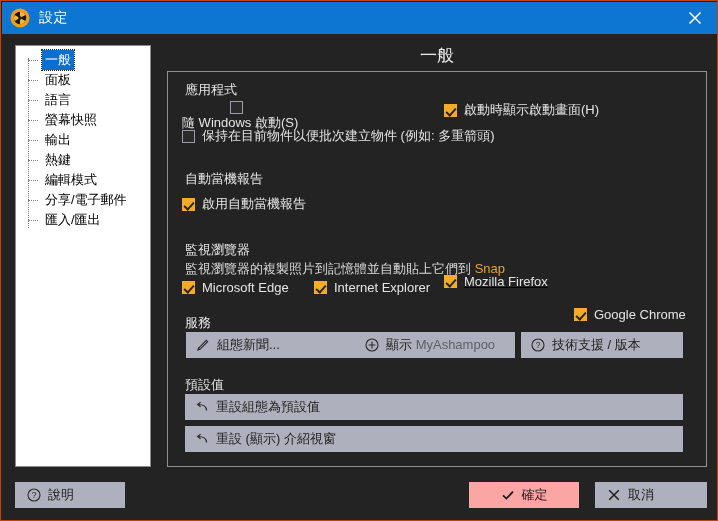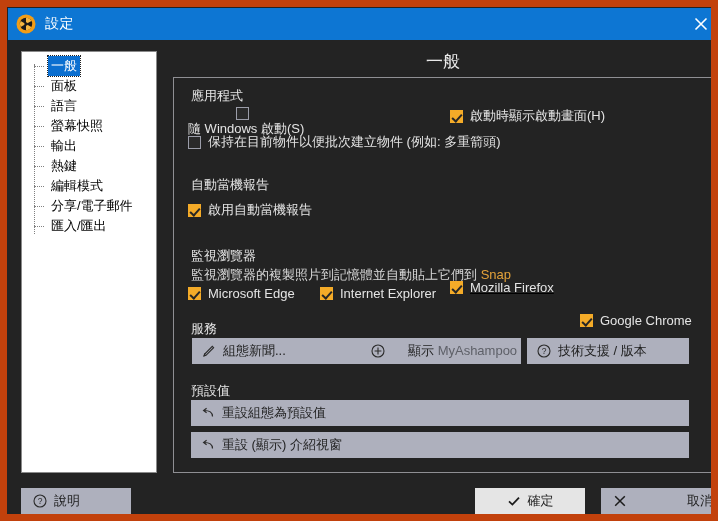--- a/index.html
+++ b/index.html
@@ -10,21 +10,21 @@
   body {
     font-family: "Liberation Sans", "DejaVu Sans", sans-serif;
     -webkit-font-smoothing: none;
   }
   #app {
     position: relative;
     width: 718px;
     height: 521px;
     background: #232323;
     box-sizing: border-box;
-    border: 7px solid #c2410c;
+    border: 1px solid #c2410c;
     overflow: hidden;
   }
 
   
   .titlebar {
     position: absolute;
     left: 1px; top: 1px;
     width: 716px; height: 32px;
     background: #0d76d3;
     display: flex;
@@ -194,21 +194,21 @@
     color: #1c1c1c;
     font-size: 13px;
     display: flex;
     align-items: center;
     justify-content: flex-start;
     padding-left: 12px;
     box-sizing: border-box;
     white-space: nowrap;
   }
   .bottombtn.primary {
-    background: #e5e5e5;
+    background: #fca5a5;
     justify-content: center;
     padding-left: 0;
   }
   .bottombtn .bicon {
     margin-right: 7px;
     display: flex;
     align-items: center;
   }
   
 </style>
@@ -333,21 +333,21 @@
   <div class="flatbtn" style="left:185px; top:331px; width:188px; height:26px;">
     <span class="bicon">
       <svg width="14" height="14" viewBox="0 0 14 14">
           <path d="M2 12 L4 11.3 L11.6 3.7 L10.3 2.4 L2.7 10 Z" fill="none" stroke="#2b2b2b" stroke-width="1.1"></path>
           <path d="M2 12 L3.1 9.2" stroke="#2b2b2b" stroke-width="1.1" fill="none"></path>
         </svg>
     </span>
     <span class="btxt">組態新聞...</span>
   </div>
 
-  <div class="flatbtn" style="left:354px; top:331px; width:160px; height:26px;gap:16px;">
+  <div class="flatbtn" style="left:354px; top:331px; width:160px; height:26px;">
     <span class="bicon">
       <svg width="14" height="14" viewBox="0 0 14 14">
           <circle cx="7" cy="7" r="6" fill="none" stroke="#2b2b2b" stroke-width="1.1"></circle>
           <path d="M7 3.6 V10.4 M3.6 7 H10.4" stroke="#2b2b2b" stroke-width="1.1"></path>
         </svg>
     </span>
     <span class="btxt"><span>顯示 </span><span class="gray">MyAshampoo</span></span>
   </div>
 
   <div class="flatbtn" style="left:520px; top:331px; width:162px; height:26px;">
@@ -394,21 +394,21 @@
 
   <div class="bottombtn primary" style="left:468px; top:481px; width:110px;">
     <span class="bicon">
       <svg width="14" height="14" viewBox="0 0 14 14">
           <path d="M2 7.4 L5.4 10.6 L12 3.6" fill="none" stroke="#1c1c1c" stroke-width="1.8"></path>
         </svg>
     </span>
     <span class="btxt">確定</span>
   </div>
 
-  <div class="bottombtn" style="left:594px; top:481px; width:112px;justify-content:space-between;">
+  <div class="bottombtn" style="left:594px; top:481px; width:112px;">
     <span class="bicon">
       <svg width="14" height="14" viewBox="0 0 14 14">
           <path d="M2.2 2.2 L11.8 11.8 M11.8 2.2 L2.2 11.8" stroke="#1c1c1c" stroke-width="1.5" fill="none"></path>
         </svg>
     </span>
     <span class="btxt">取消</span>
   </div>
 
 </div>
 

